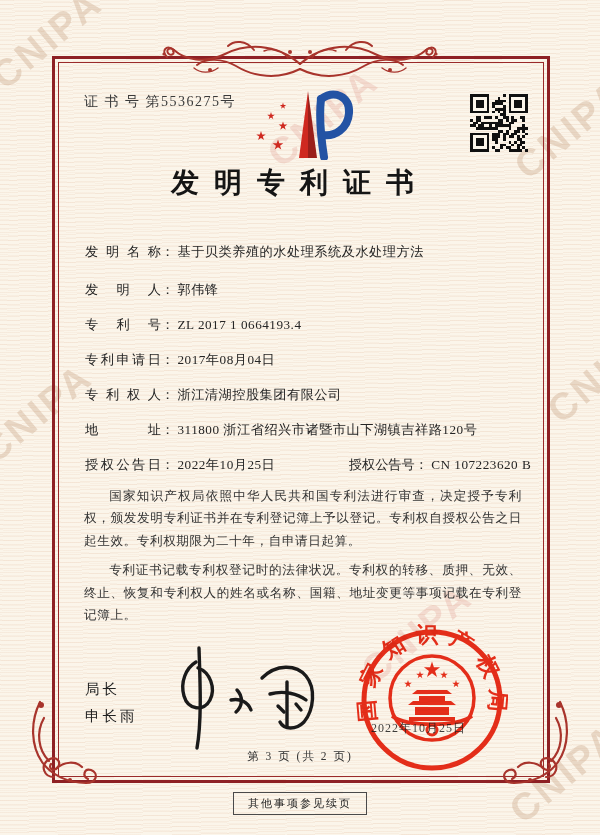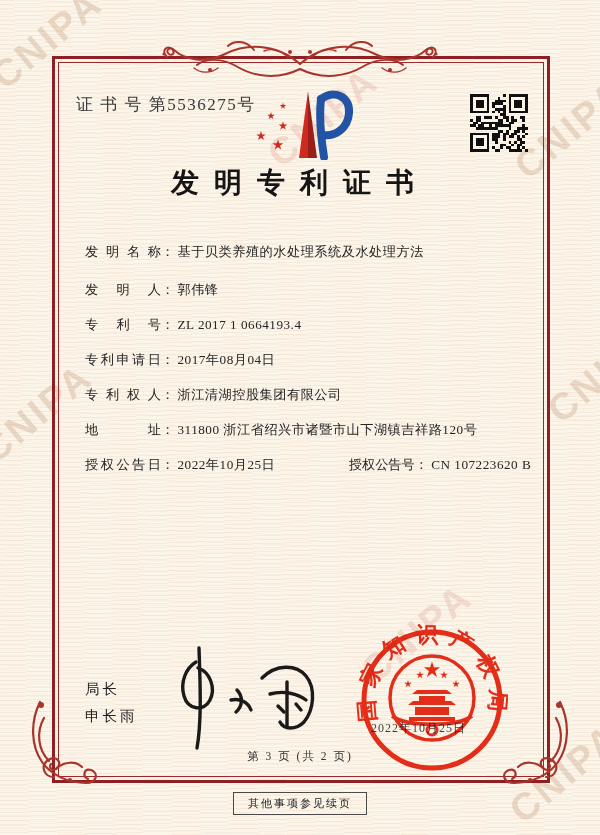--- a/index.html
+++ b/index.html
@@ -31,22 +31,22 @@
     position:absolute;left:52px;top:56px;width:498px;height:727px;
     border:3px solid #8e2024;z-index:2;box-sizing:border-box;
   }
   .frame-inner{
     position:absolute;left:3px;top:3px;right:3px;bottom:3px;
     border:1px solid #9a2a2a;
   }
   .orn{position:absolute;z-index:3;pointer-events:none;}
   
   .cert-no{
-    position:absolute;left:76px;top:93px;z-index:4;
-    font-size:17px;color:#3a3a3a;letter-spacing:1.5px;
+    position:absolute;left:84px;top:93px;z-index:4;
+    font-size:14px;color:#3a3a3a;letter-spacing:1.5px;
   }
   .logo{position:absolute;left:237px;top:86px;z-index:4;}
   .qr{position:absolute;left:470px;top:94px;width:58px;height:58px;z-index:4;}
   .title{
     position:absolute;left:0;right:0;top:164px;z-index:4;
     text-align:center;font-size:28px;font-weight:600;color:#151515;
     letter-spacing:15px;padding-left:0;
   }
   
   .frow{position:absolute;left:85px;z-index:4;font-size:13.2px;color:#252525;white-space:nowrap;}
@@ -322,20 +322,24 @@
     <span class="flabel">地址</span><span class="fcolon">：</span>
     <span class="fvalue">311800 浙江省绍兴市诸暨市山下湖镇吉祥路120号</span>
   </div>
   <div class="frow" style="top:456px;">
     <span class="flabel">授权公告日</span><span class="fcolon">：</span>
     <span class="fvalue fixedw">2022年10月25日</span>
     <span class="flabel2">授权公告号</span><span class="fcolon">：</span>
     <span class="fvalue">CN 107223620 B</span>
   </div>
 
+  <div class="paras">
+    <p>国家知识产权局依照中华人民共和国专利法进行审查，决定授予专利权，颁发发明专利证书并在专利登记簿上予以登记。专利权自授权公告之日起生效。专利权期限为二十年，自申请日起算。</p>
+    <p>专利证书记载专利权登记时的法律状况。专利权的转移、质押、无效、终止、恢复和专利权人的姓名或名称、国籍、地址变更等事项记载在专利登记簿上。</p>
+  </div>
 
   <div class="signer">
     <div>局长</div>
     <div>申长雨</div>
   </div>
 
   <svg class="signature" width="190" height="115" viewBox="148 638 190 115">
     <g stroke="#1a1a1a" stroke-width="3.4" fill="none" stroke-linecap="round" stroke-linejoin="round">
       <path d="M196,662 C186,668 180,682 184,696 C188,710 204,712 210,700 C216,688 210,672 198,668"></path>
       <path d="M199,648 C200,680 202,720 197,748"></path>

